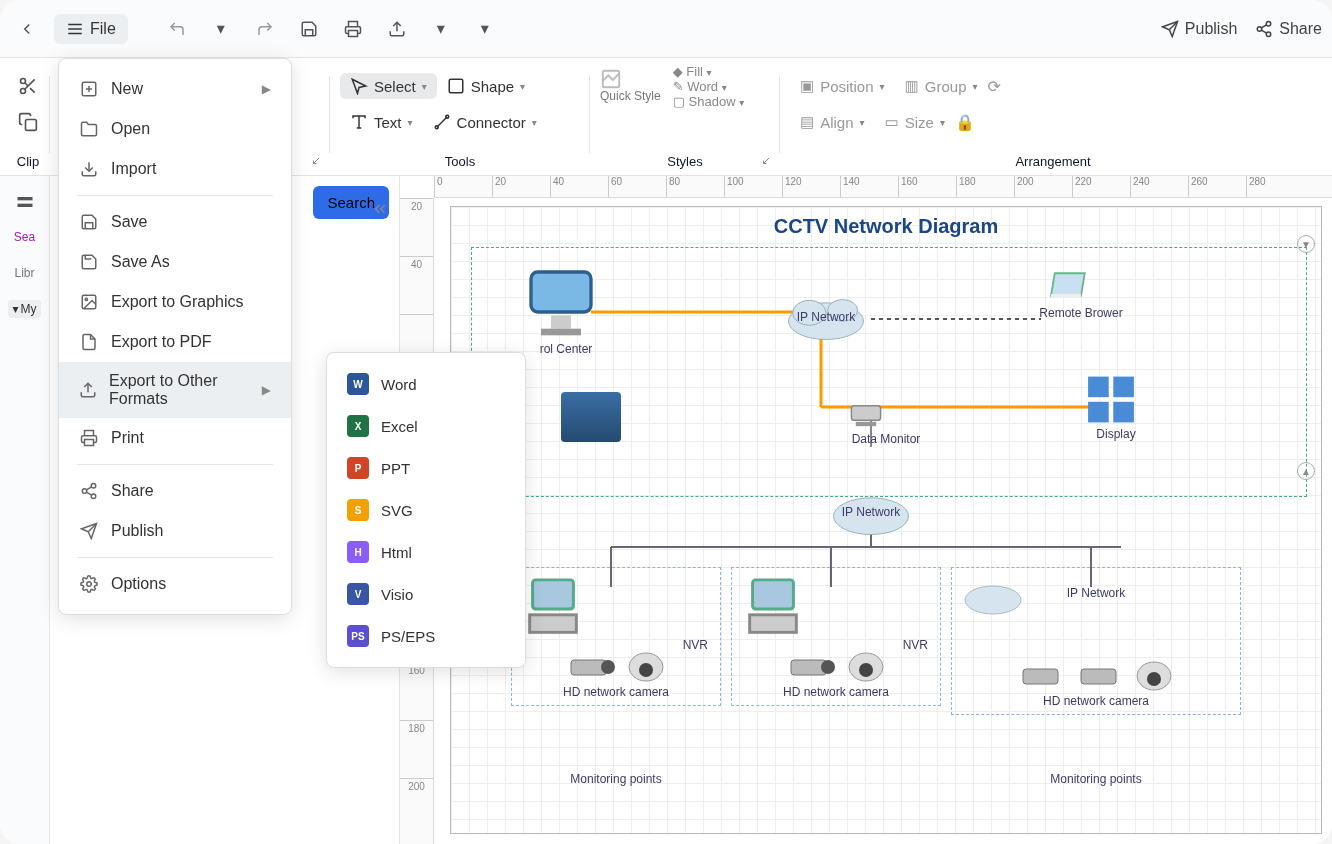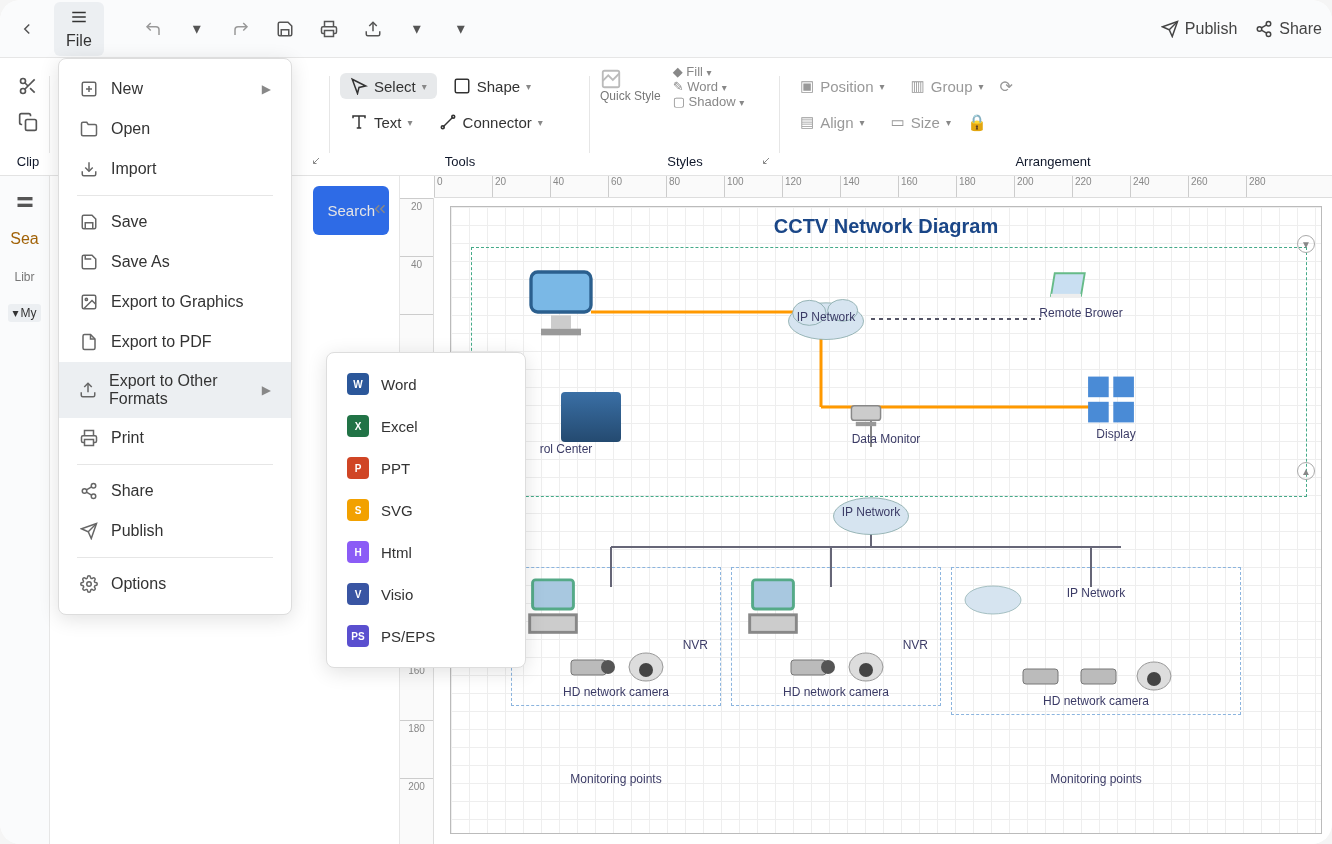--- a/index.html
+++ b/index.html
@@ -3,34 +3,34 @@
 <meta charset="utf-8">
 <style>
 * { box-sizing: border-box; margin: 0; padding: 0; font-family: -apple-system, BlinkMacSystemFont, "Segoe UI", Arial, sans-serif; }
 body { width: 1332px; height: 844px; background: #f5f5f5; position: relative; overflow: hidden; border-radius: 20px; }
 .app { width: 100%; height: 100%; background: #fff; border-radius: 20px; overflow: hidden; display: flex; flex-direction: column; }
 
 
 .titlebar { height: 58px; background: #fafbfc; display: flex; align-items: center; padding: 0 10px; border-bottom: 1px solid #e6e6e6; }
 .titlebar .tb-left { display: flex; align-items: center; gap: 10px; }
 .titlebar .tb-iconbtn { width: 34px; height: 34px; display: flex; align-items: center; justify-content: center; border-radius: 6px; color: #555; cursor: pointer; }
-.titlebar .file-btn { display: flex; align-items: center; gap: 6px; padding: 6px 12px; background: #eceff2; border-radius: 6px; color: #333; font-size: 16px; flex-direction: column; }
+.titlebar .file-btn { display: flex; align-items: center; gap: 6px; padding: 6px 12px; background: #eceff2; border-radius: 6px; color: #333; font-size: 16px; }
 .titlebar .tabs { display: flex; gap: 36px; margin-left: 80px; font-size: 17px; color: #444; }
 .titlebar .tabs .tab { cursor: pointer; }
 .titlebar .tabs .tab.active { color: #2e6be6; font-weight: 500; }
 .titlebar .hot { background: #6d5cff; color: #fff; font-size: 10px; padding: 1px 6px; border-radius: 8px; position: relative; top: -10px; left: 2px; }
 .titlebar .tb-right { margin-left: auto; display: flex; align-items: center; gap: 18px; color: #444; font-size: 16px; }
 .titlebar .tb-right .rbtn { display: flex; align-items: center; gap: 6px; cursor: pointer; }
 
 
 .ribbon { height: 118px; border-bottom: 1px solid #e3e3e3; display: flex; align-items: stretch; padding: 10px 6px 4px; gap: 0; background: #fff; }
 .ribbon .group { display: flex; flex-direction: column; justify-content: flex-start; align-items: center; padding: 0 10px; position: relative; }
 .ribbon .group::after { content: ""; position: absolute; right: 0; top: 8px; bottom: 18px; width: 1px; background: #e6e6e6; }
 .ribbon .group:last-child::after { display: none; }
-.ribbon .group .row { display: flex; align-items: center; gap: 6px; height: 36px; }
+.ribbon .group .row { display: flex; align-items: center; gap: 0; height: 36px; }
 .ribbon .group .label { font-size: 13px; color: #0f172a; margin-top: auto; padding-bottom: 2px; }
 .ribbon .ribbtn { display: flex; align-items: center; gap: 6px; padding: 4px 10px; border-radius: 6px; font-size: 15px; color: #333; cursor: pointer; }
 .ribbon .ribbtn.sel { background: #e7e9eb; }
 .ribbon .icon16 { width: 20px; height: 20px; color: #555; }
 .ribbon .caret { font-size: 10px; color: #888; }
 
 
 .content { flex: 1; display: flex; }
 .sidebar-left { width: 50px; background: #fafbfc; border-right: 1px solid #e6e6e6; padding-top: 10px; display: flex; flex-direction: column; align-items: center; gap: 12px; }
 .sidebar-left .sbtn { width: 32px; height: 32px; display: flex; align-items: center; justify-content: center; color: #555; }
@@ -45,21 +45,21 @@
 
 
 .sub-menu { position: absolute; left: 326px; top: 352px; width: 200px; background: #fff; border: 1px solid #ddd; border-radius: 8px; box-shadow: 0 4px 20px rgba(0,0,0,0.12); padding: 10px 0; z-index: 51; }
 .sub-menu .sitem { display: flex; align-items: center; gap: 12px; padding: 10px 20px; font-size: 15px; color: #333; cursor: pointer; }
 .sub-menu .app-icon { width: 22px; height: 22px; border-radius: 4px; display: flex; align-items: center; justify-content: center; color: #fff; font-size: 10px; font-weight: bold; }
 
 
 .mid-panel { flex: 1; position: relative; display: flex; }
 .library-panel { width: 350px; border-right: 1px solid #e6e6e6; padding: 10px; font-size: 14px; background: #fff; position: relative; }
 .library-panel .libhdr { display: flex; align-items: center; gap: 10px; }
-.library-panel .search-btn { margin-left: auto; background: #2e6be6; color: #e5e5e5; border: none; padding: 16px 14px; border-radius: 6px; font-size: 15px; }
+.library-panel .search-btn { margin-left: auto; background: #2e6be6; color: #000000; border: none; padding: 8px 14px; border-radius: 6px; font-size: 15px; }
 .library-panel .collapse { position: absolute; right: 10px; top: 24px; color: #888; }
 .library-panel .manage { margin-top: 18px; display: flex; align-items: center; gap: 6px; color: #444; font-size: 15px; }
 
 .canvas-area { flex: 1; position: relative; overflow: hidden; background: #fff; }
 .ruler-h { position: absolute; left: 34px; top: 0; right: 0; height: 22px; background: #fafafa; border-bottom: 1px solid #ddd; font-size: 10px; color: #888; display: flex; }
 .ruler-h .tick { width: 58px; border-left: 1px solid #ccc; padding-left: 2px; }
 .ruler-v { position: absolute; left: 0; top: 22px; width: 34px; bottom: 0; background: #fafafa; border-right: 1px solid #ddd; font-size: 10px; color: #888; }
 .ruler-v .vtick { height: 58px; border-top: 1px solid #ccc; padding: 2px; text-align: center; }
 .page { position: absolute; left: 50px; top: 30px; right: 10px; bottom: 10px; background: #fff; border: 1px solid #bbb; background-image: linear-gradient(#eee 1px, transparent 1px), linear-gradient(90deg, #eee 1px, transparent 1px); background-size: 18px 18px; }
 .page .title { position: absolute; top: 8px; left: 0; right: 0; text-align: center; color: #1a4687; font-size: 20px; font-weight: 600; }
@@ -285,21 +285,21 @@
   </div>
 
   <div class="content">
     <div class="sidebar-left">
       <div class="sbtn">
           <svg width="20" height="20" viewBox="0 0 24 24" fill="#555">
             <rect x="3" y="6" width="18" height="4"></rect>
             <rect x="3" y="14" width="18" height="4"></rect>
           </svg>
         </div>
-      <div style="font-size:16px;color:#a16207">Sea</div>
+      <div style="font-size:12px;color:#a21caf">Sea</div>
       <div style="font-size:12px;color:#777;margin-top:10px">Libr</div>
       <div style="font-size:12px;color:#333;margin-top:8px;background:#eceff2;padding:2px 4px;border-radius:3px;display:flex;align-items:center;gap:2px;">▾ <span>My</span></div>
     </div>
 
     <div class="mid-panel">
       <div class="library-panel">
         <div class="collapse">
           <svg width="18" height="18" viewBox="0 0 24 24" fill="none" stroke="currentColor" stroke-width="2">
               <polyline points="11 17 6 12 11 7"></polyline>
               <polyline points="18 17 13 12 18 7"></polyline>
@@ -369,21 +369,21 @@
             <line x1="640" y1="340" x2="640" y2="380" stroke="#667" stroke-width="2"></line>
           </svg>
 
           <div style="position:absolute; left:70px; top:55px; width:90px; text-align:center;">
             <svg width="80" height="80" viewBox="0 0 24 24">
                 <rect x="3" y="3" width="18" height="12" rx="2" fill="#7ab8e6" stroke="#2b5f8e"></rect>
                 <rect x="9" y="16" width="6" height="4" fill="#ccc"></rect>
                 <rect x="6" y="20" width="12" height="2" fill="#999"></rect>
               </svg>
             <div style="position:absolute; left:40px; top:130px; width:60px; height:50px; background:linear-gradient(#3a6fa5,#244a70); border-radius:4px;"></div>
-            <div class="node-label" style="margin-top:100px">rol Center</div>
+            <div class="node-label" style="">rol Center</div>
           </div>
 
           <div style="position:absolute; left:330px; top:85px; text-align:center;">
             <svg width="90" height="50" viewBox="0 0 100 60">
                 <ellipse cx="50" cy="35" rx="45" ry="22" fill="#d6e4f0" stroke="#8aa"></ellipse>
                 <ellipse cx="30" cy="25" rx="20" ry="15" fill="#d6e4f0" stroke="#8aa"></ellipse>
                 <ellipse cx="70" cy="22" rx="18" ry="13" fill="#d6e4f0" stroke="#8aa"></ellipse>
               </svg>
             <div class="node-label" style="position:absolute;top:18px;left:0;right:0">IP Network</div>
           </div>

